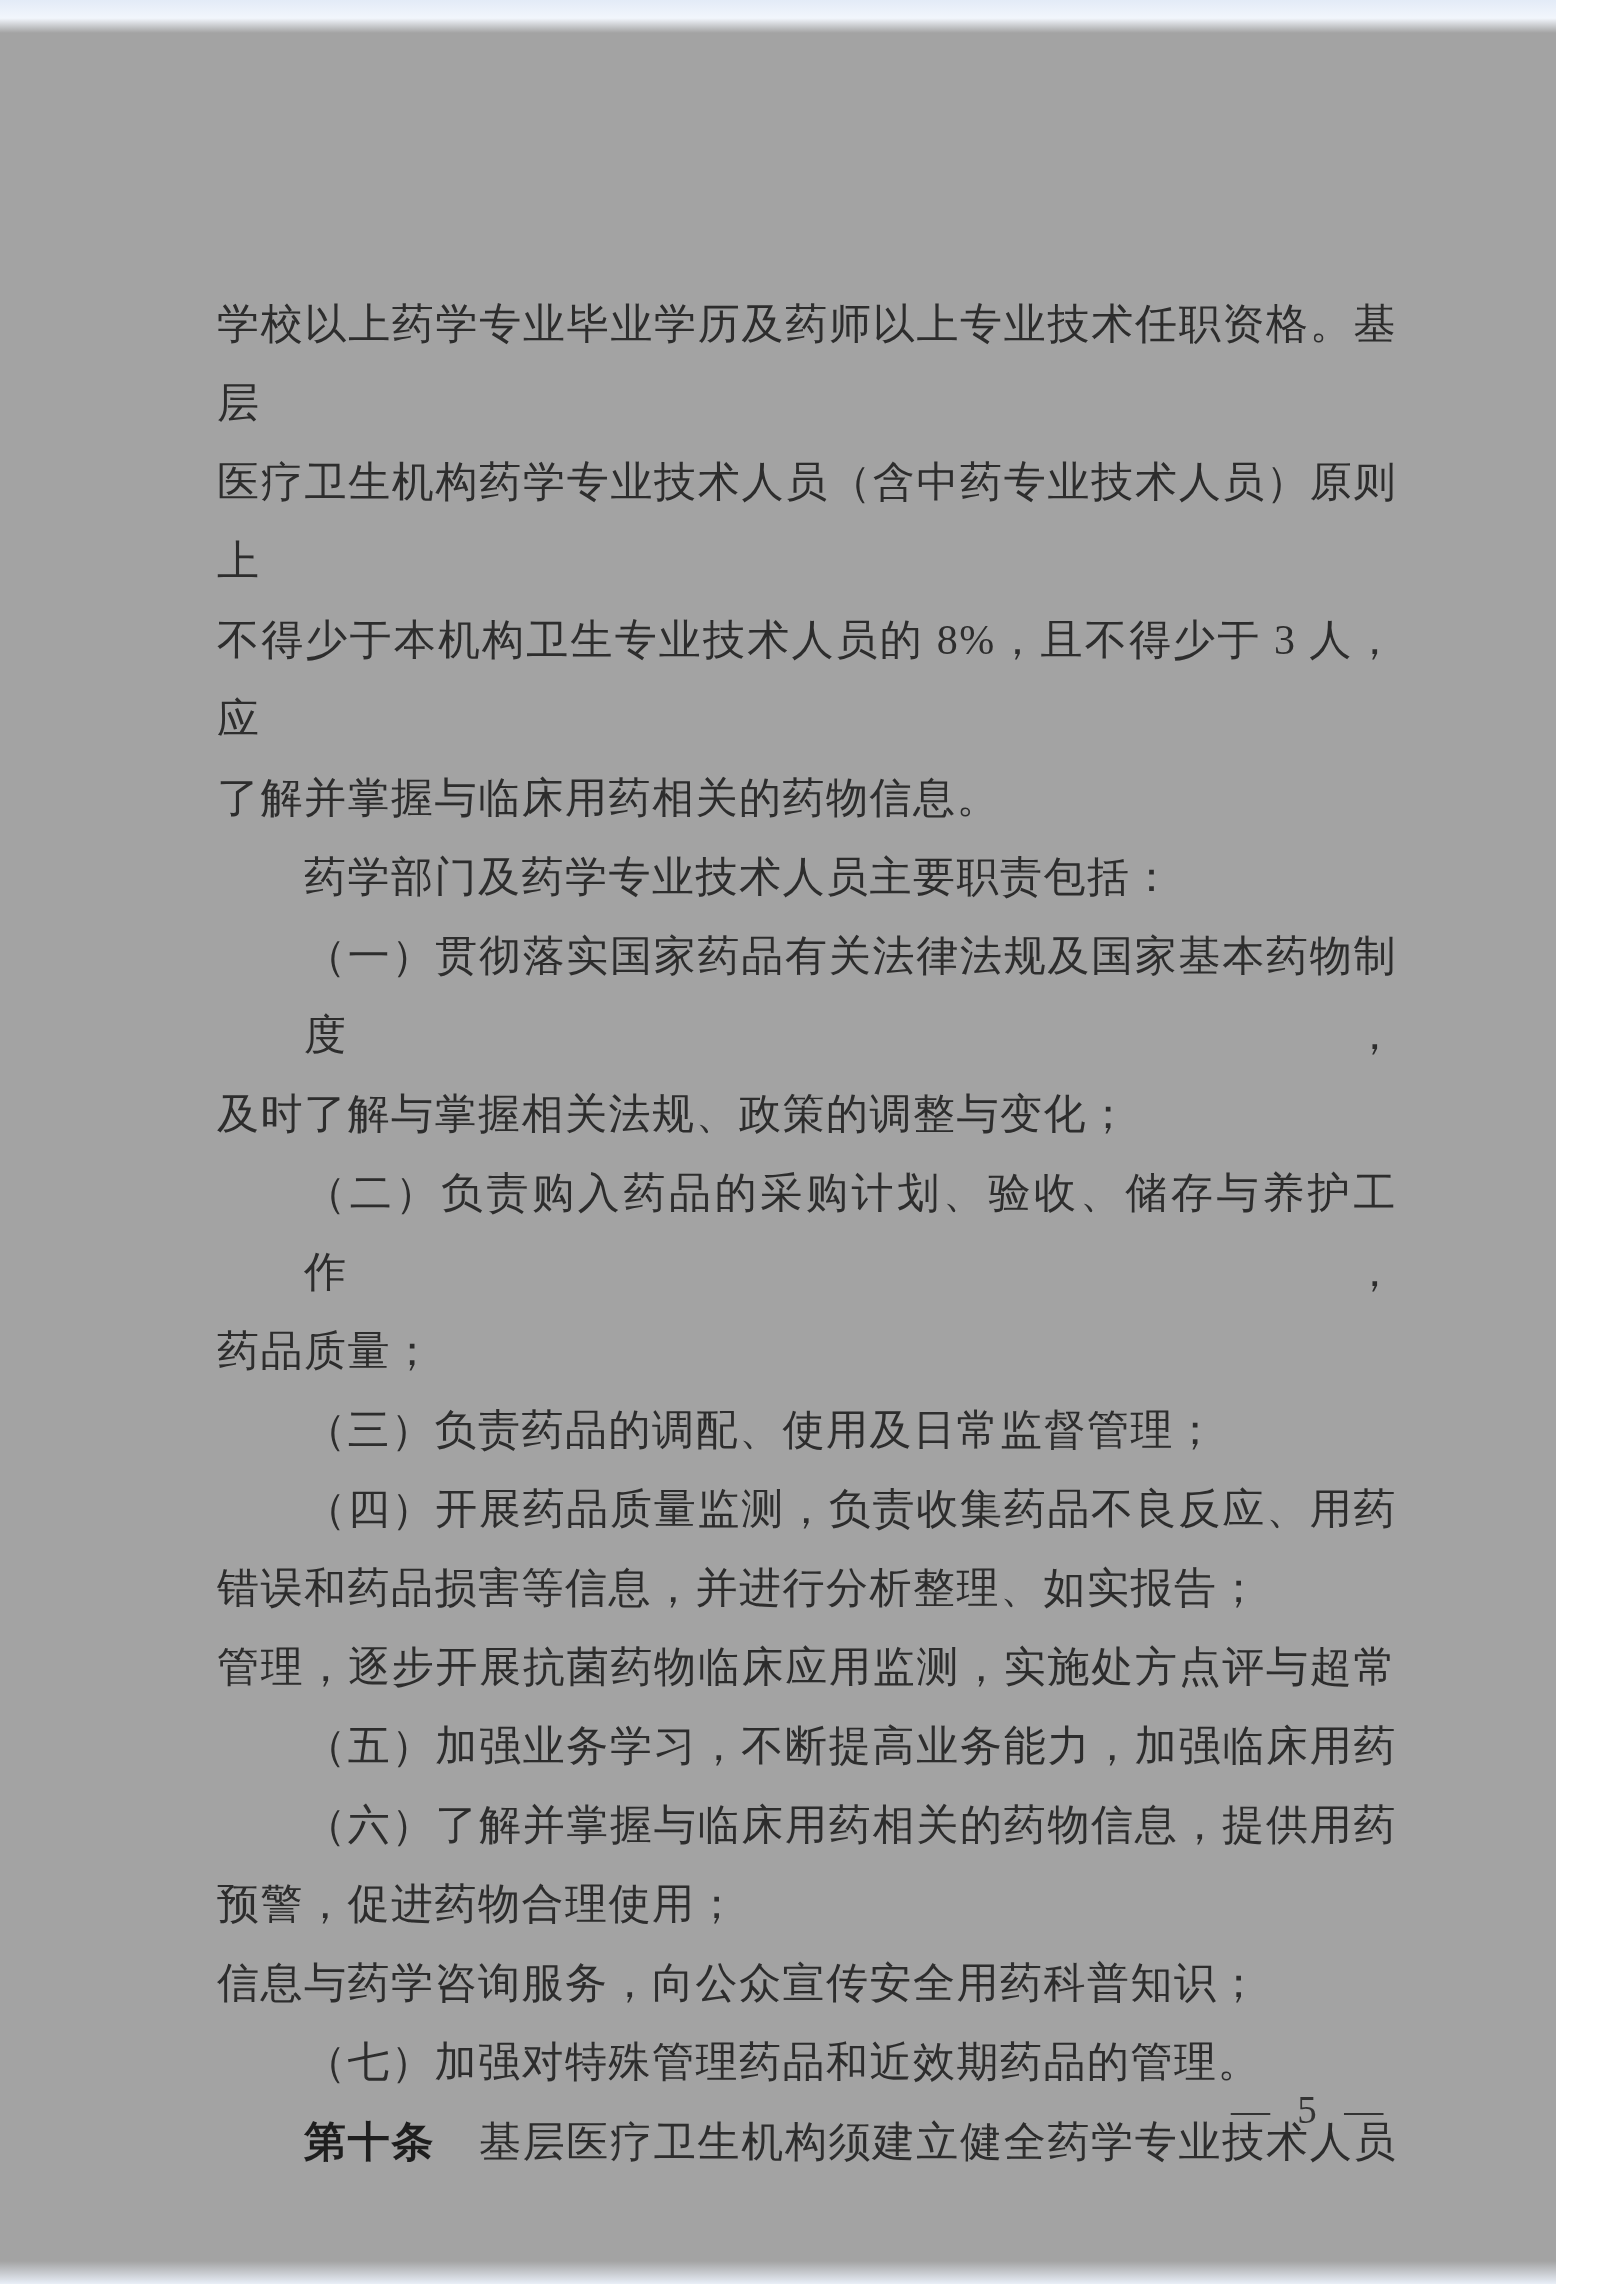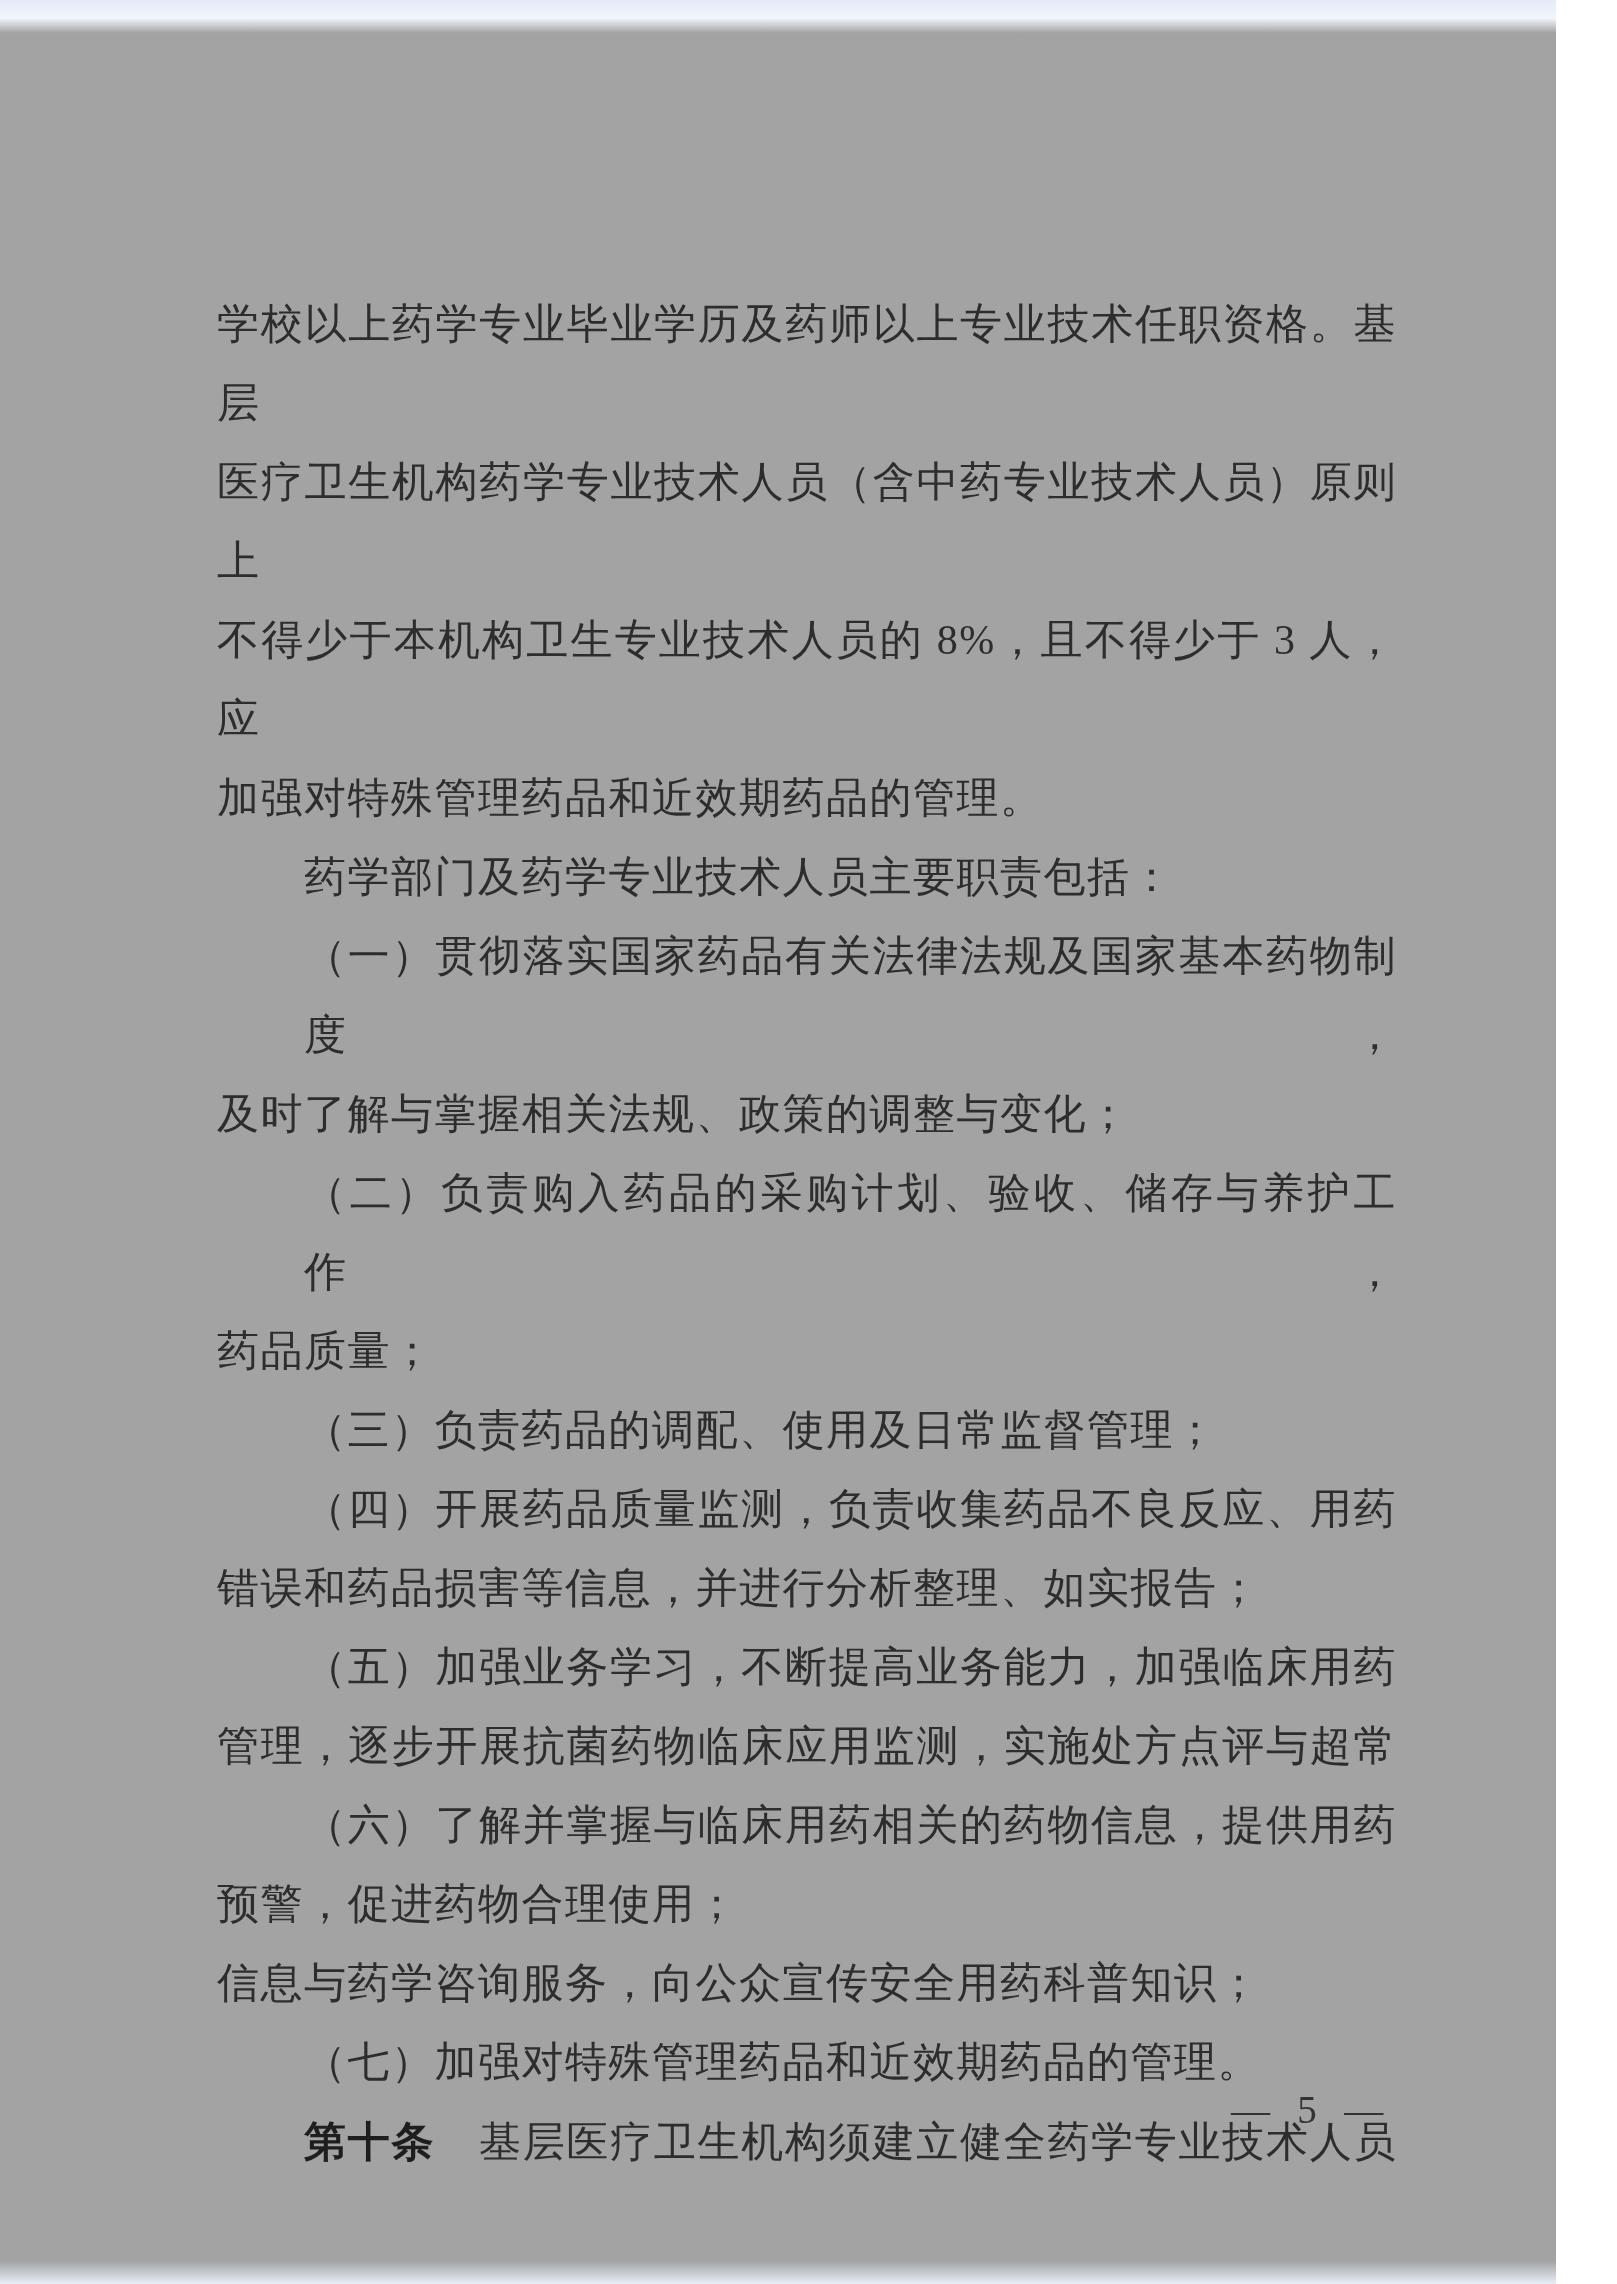--- a/index.html
+++ b/index.html
@@ -57,31 +57,31 @@
 </style>
 </head>
 <body>
 
 <div class="page">
   <div class="scan-edge-top"></div>
   <div class="text-block">
       <div class="line justify">学校以上药学专业毕业学历及药师以上专业技术任职资格。基层</div>
       <div class="line justify">医疗卫生机构药学专业技术人员（含中药专业技术人员）原则上</div>
       <div class="line justify">不得少于本机构卫生专业技术人员的 8%，且不得少于 3 人，应</div>
-      <div class="line">加强对特殊管理药品和近效期药品的管理。</div>
+      <div class="line">了解并掌握与临床用药相关的药物信息。</div>
       <div class="line indent">药学部门及药学专业技术人员主要职责包括：</div>
       <div class="line indent justify">（一）贯彻落实国家药品有关法律法规及国家基本药物制度，</div>
       <div class="line">及时了解与掌握相关法规、政策的调整与变化；</div>
       <div class="line indent justify">（二）负责购入药品的采购计划、验收、储存与养护工作，</div>
       <div class="line">药品质量；</div>
       <div class="line indent">（三）负责药品的调配、使用及日常监督管理；</div>
       <div class="line indent justify">（四）开展药品质量监测，负责收集药品不良反应、用药</div>
       <div class="line">错误和药品损害等信息，并进行分析整理、如实报告；</div>
+      <div class="line justify">管理，逐步开展抗菌药物临床应用监测，实施处方点评与超常</div>
       <div class="line indent justify">（五）加强业务学习，不断提高业务能力，加强临床用药</div>
-      <div class="line justify">管理，逐步开展抗菌药物临床应用监测，实施处方点评与超常</div>
       <div class="line indent justify">（六）了解并掌握与临床用药相关的药物信息，提供用药</div>
       <div class="line">预警，促进药物合理使用；</div>
       <div class="line">信息与药学咨询服务，向公众宣传安全用药科普知识；</div>
       <div class="line indent">（七）加强对特殊管理药品和近效期药品的管理。</div>
       <div class="line indent justify"><span class="bold">第十条</span>　基层医疗卫生机构须建立健全药学专业技术人员</div>
     </div>
   <div class="page-number">— 5 —</div>
   <div class="scan-edge-bottom"></div>
 </div>
 

